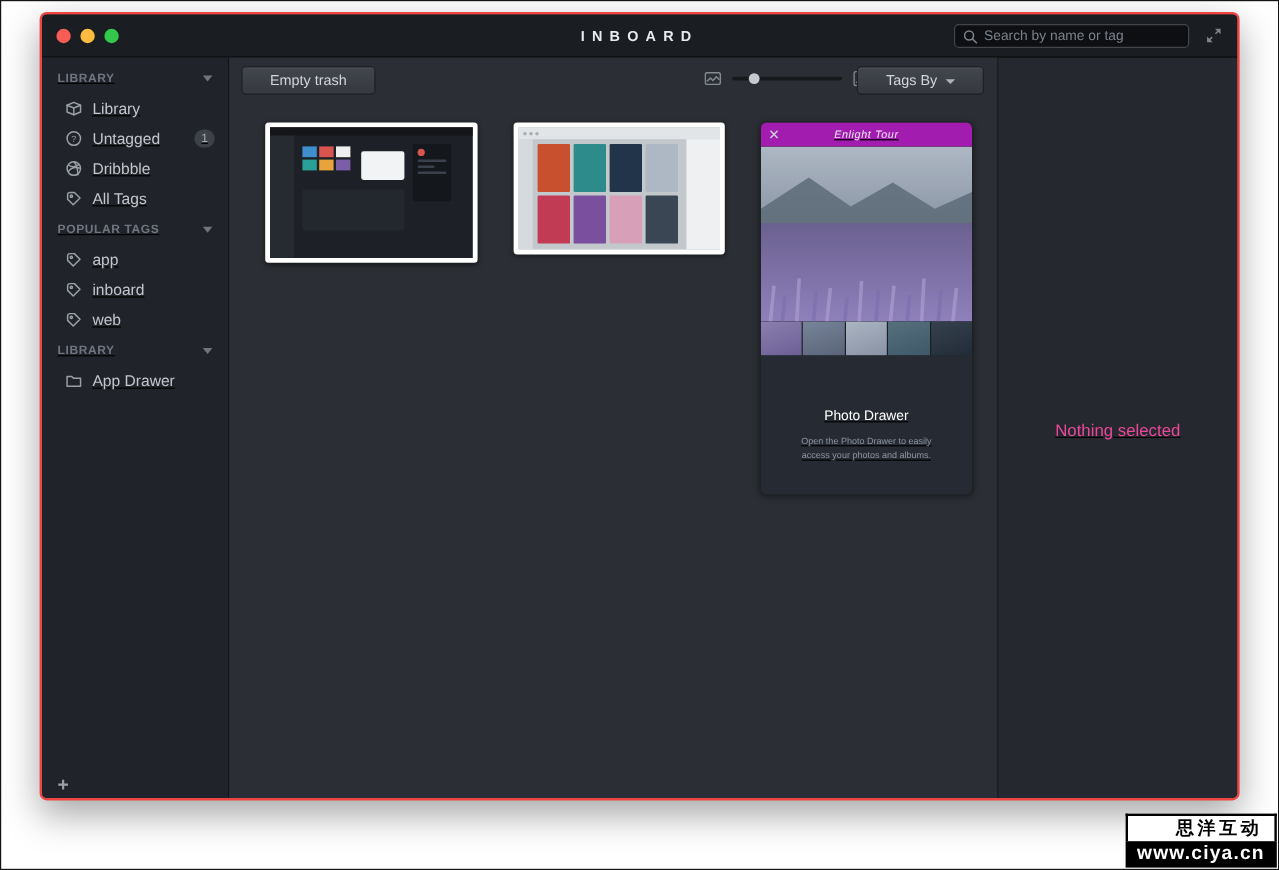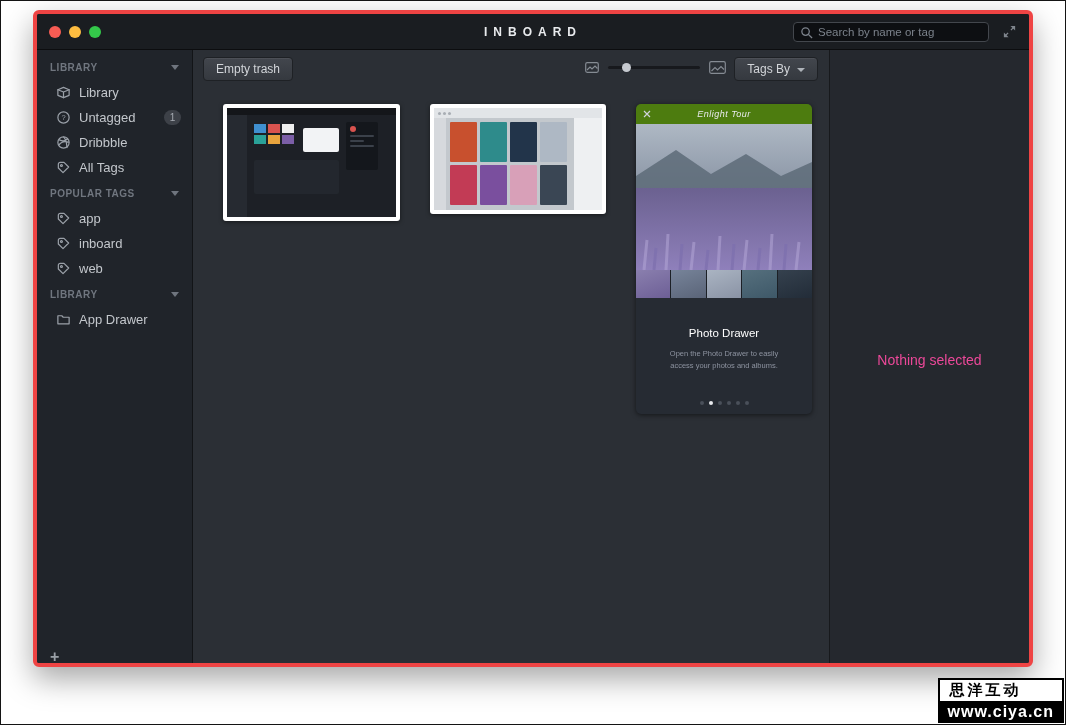--- a/index.html
+++ b/index.html
@@ -9,22 +9,23 @@
     font-family:"Liberation Sans", sans-serif;
     position:relative;
     overflow:hidden;
   }
   .screen-frame { position:absolute; inset:0; border:1px solid #141414; pointer-events:none; z-index:50; }
 
   
   .window {
     position:absolute; left:33px; top:10px; width:1000px; height:657px;
     border-radius:6px; overflow:hidden; background:#2b2f35;
-    border:4px solid #ef4444;
+    border:2px solid #ef4444;
     box-shadow:0 12px 30px rgba(0,0,0,0.35);
+    text-decoration:underline;
   }
 
   
   .titlebar {
     height:36px; background:#1a1d21; border-bottom:1px solid #0c0d0f;
     position:relative; display:flex; align-items:center; flex-shrink:0;
   }
   .traffic { display:flex; gap:8px; margin-left:12px; }
   .light { width:12px; height:12px; border-radius:50%; display:inline-block; }
   .light.red    { background:#f85c54; }
@@ -84,21 +85,21 @@
     position:absolute; left:13px; bottom:5px; color:#9aa0a7;
     font-size:16px; font-weight:bold; cursor:pointer; line-height:1;
   }
 
   
   .main { flex:1; background:#2b2f35; position:relative; overflow:hidden; }
   .toolbar { position:relative; height:40px; }
   .btn {
     background:linear-gradient(180deg,#42464d,#35393f);
     border:1px solid #1e2125; border-radius:4px;
-    color:#d2d5d9; font-size:12px; padding:4px 12px;
+    color:#d2d5d9; font-size:12px; padding:4px 23px;
     font-family:"Liberation Sans", sans-serif; cursor:pointer;
     box-shadow:inset 0 1px 0 rgba(255,255,255,0.06);
   }
   .empty-trash { position:absolute; left:10px; top:7px; }
   .sort-by { position:absolute; right:11px; top:7px; }
   .caret {
     display:inline-block; width:0; height:0; margin-left:7px;
     border-left:4px solid transparent; border-right:4px solid transparent;
     border-top:4px solid #aeb3b9; vertical-align:middle;
   }
@@ -145,50 +146,50 @@
   .s2-tiles { position:absolute; left:16px; top:14px; width:120px; display:flex; flex-wrap:wrap; gap:3px; }
   .s2-tiles span { width:27px; height:40px; display:block; border-radius:1px; }
 
   
   .s3 {
     width:176px; height:310px; border-radius:5px; overflow:hidden;
     background:#262b33; box-shadow:0 1px 5px rgba(0,0,0,0.55);
     position:relative; cursor:pointer;
   }
   .s3-header {
-    height:20px; background:#4d7c0f; position:relative;
+    height:20px; background:#a21caf; position:relative;
     display:flex; align-items:center; justify-content:center;
   }
   .s3-header-label { color:#e8eaee; font-size:9px; font-style:italic; letter-spacing:0.5px; }
   .s3-close { position:absolute; left:7px; top:6px; cursor:pointer; }
   .s3-photo { display:block; width:176px; height:146px; }
   .s3-thumbrow { display:flex; height:28px; gap:1px; background:#1c2026; }
   .s3-thumbrow span { flex:1; }
-  .s3-info { position:relative; height:116px; text-align:center; }
+  .s3-info { position:relative; height:116px; text-align:center;margin-top:16px; }
   .s3-title { color:#ffffff; font-size:11.5px; padding-top:29px; }
   .s3-desc {
     color:#8d93a0; font-size:7.5px; line-height:1.55;
     max-width:126px; margin:9px auto 0;
   }
   .s3-dots {
     position:absolute; bottom:9px; left:0; right:0;
     display:flex; gap:5px; justify-content:center;
   }
   .s3-dots i { width:4px; height:4px; border-radius:50%; background:#4a505a; }
   .s3-dots i.active { background:#e8eaee; }
 
   
   .detail {
     width:200px; background:#25282e; border-left:1px solid #17191c;
     display:flex; align-items:center; justify-content:center; flex-shrink:0;
   }
   .empty-text { color:#ec4899; font-size:14px; }
 
   
-  .watermark { position:absolute; right:2px; bottom:2px; text-align:left; z-index:60; }
+  .watermark { position:absolute; right:2px; bottom:2px; text-align:right; z-index:60; }
   .wm-name {
     background:#ffffff; border:2px solid #000000; border-bottom:none;
     color:#000000; font-weight:bold; font-size:15px; padding:1px 10px; letter-spacing:3px;
   }
   .wm-url {
     background:#000000; color:#ffffff; font-weight:bold;
     font-size:16px; padding:2px 10px; letter-spacing:1px;
   }
 </style>
 </head>

